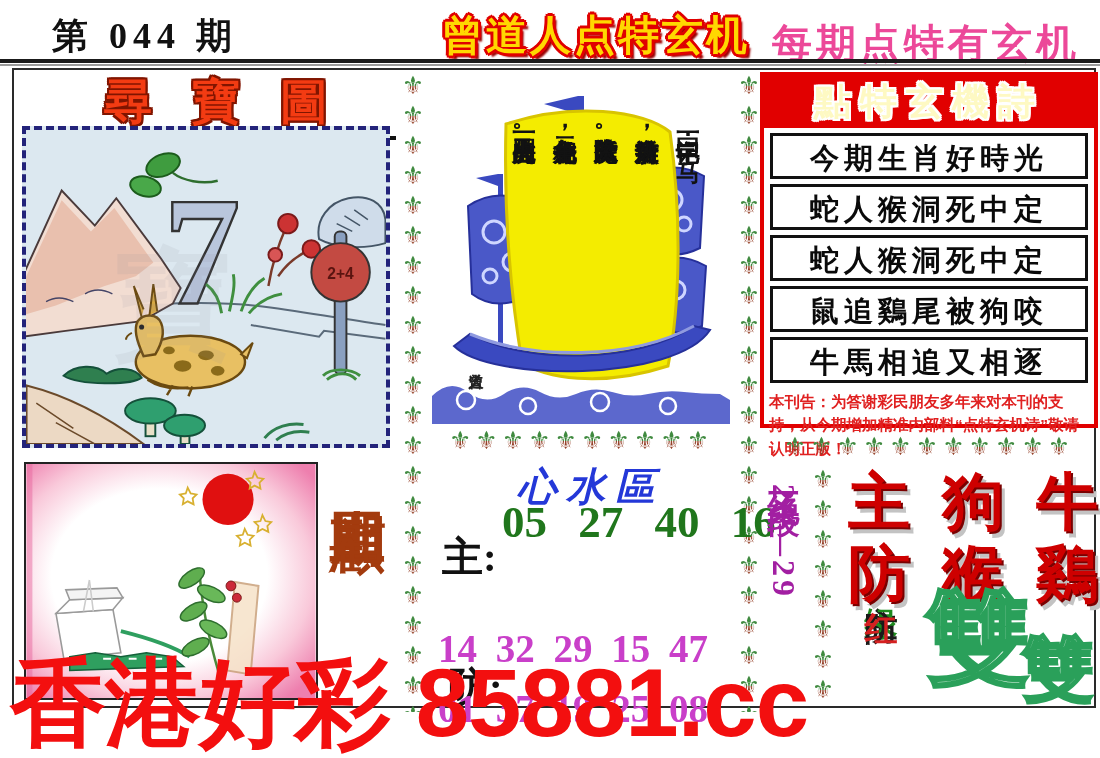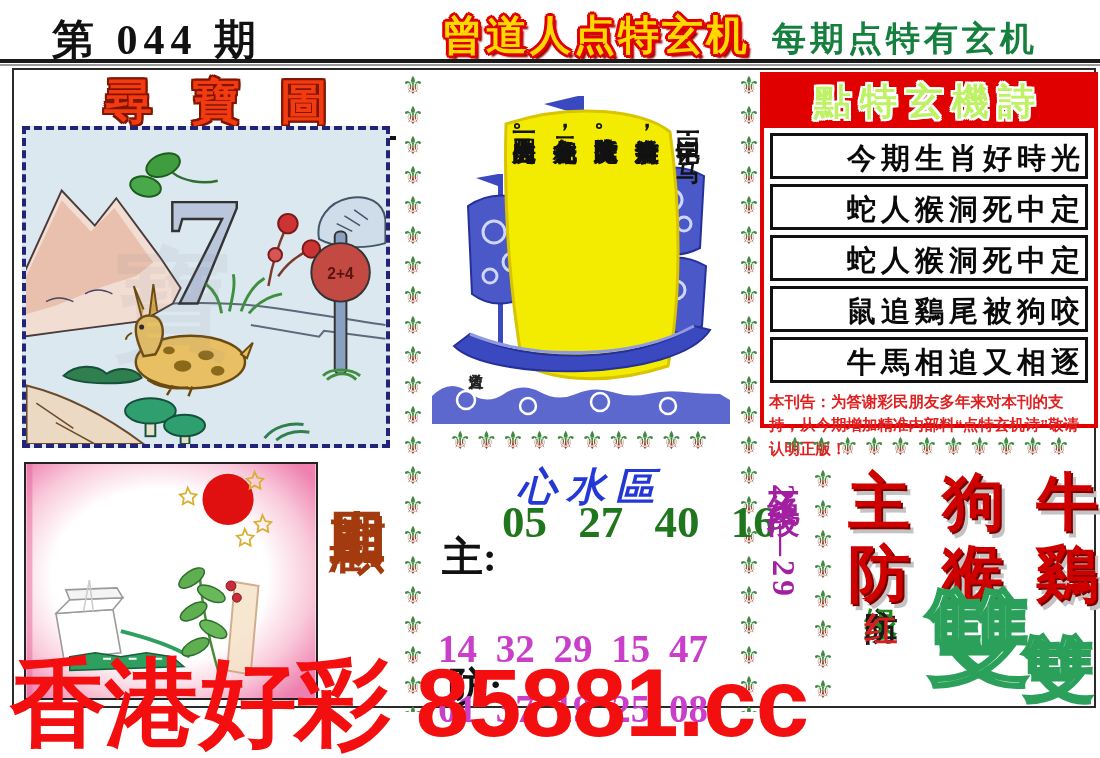--- a/index.html
+++ b/index.html
@@ -1,27 +1,27 @@
 <!DOCTYPE html>
 <html><head>
 <meta charset="utf-8">
 <style>
   * { margin:0; padding:0; box-sizing:border-box; }
   body { background:#ffffff; font-family:"Liberation Sans", sans-serif; }
   .page { position:relative; width:1100px; height:758px; background:#fff; overflow:hidden; }
 
   
   .hdr-issue { position:absolute; left:52px; top:12px; font-family:"Liberation Serif", serif;
-    font-size:42px; font-weight:bold; color:#111; letter-spacing:6px; }
+    font-size:36px; font-weight:bold; color:#111; letter-spacing:6px; }
   .hdr-brand { position:absolute; left:402px; top:8px; font-size:41px; font-weight:bold;
     color:#ffd800; letter-spacing:3px; font-family:"Liberation Serif", serif;
     text-shadow:-3px 0 #e00000,3px 0 #e00000,0 -3px #e00000,0 3px #e00000,
       -2px -2px #e00000,2px 2px #e00000,-2px 2px #e00000,2px -2px #e00000,4px 4px 2px #9a0000;margin-left:40px; }
-  .hdr-slogan { position:absolute; left:772px; top:16px; font-size:34px; font-weight:bold;
-    color:#15803d; font-family:"Liberation Serif", serif; letter-spacing:4px; }
+  .hdr-slogan { position:absolute; left:772px; top:16px; font-size:40px; font-weight:bold;
+    color:#ec4899; font-family:"Liberation Serif", serif; letter-spacing:4px; }
   .hdr-rule { position:absolute; left:0; top:59px; width:1100px; height:7px;
     border-top:4px solid #1a1a1a; border-bottom:2px solid #9a9a9a; }
 
   
   .main { position:absolute; left:12px; top:68px; width:1084px; height:640px;
     border:2px solid #2a2a2a; background:#fff; }
 
   
   .map-title { position:absolute; left:22px; top:0px; width:360px; text-align:center;
     font-size:48px; font-weight:bold; font-family:"Liberation Serif", serif; color:#f33b12;
@@ -73,26 +73,26 @@
     white-space:nowrap; }
   .num-green { color:#20761c; font-size:45px; word-spacing:20px; }
   .ng1 { left:488px; top:426px; } .ng2 { left:488px; top:490px; }
   .num-magenta { color:#c93fc9; font-size:39px; word-spacing:9px; }
   .nm1 { left:424px; top:556px; } .nm2 { left:424px; top:616px; }
 
   
   .poem-box { position:absolute; left:746px; top:2px; width:338px; height:356px;
     border:4px solid #e10000; background:#fff; }
   .poem-title { height:52px; line-height:52px; background:#e10000; text-align:center;
-    font-size:37px; font-weight:bold; font-family:Liberation Serif, serif; color:#bef264;
+    font-size:37px; font-weight:bold; font-family:Liberation Serif, serif; color:#fef9c3;
     letter-spacing:9px;
     text-shadow:-2px 0 #fff,2px 0 #fff,0 -2px #fff,0 2px #fff,
       -2px -2px #fff,2px 2px #fff,-2px 2px #fff,2px -2px #fff; }
   .verse { margin:5px 6px 0 6px; height:46px; line-height:44px; border:3px solid #111;
-    text-align:right; font-size:29px; font-weight:bold; letter-spacing:5px;
+    text-align:center; font-size:29px; font-weight:bold; letter-spacing:5px;
     font-family:"Liberation Serif", serif; color:#0a0a0a; }
   .notice { margin:7px 5px 0 5px; font-size:15.5px; line-height:1.5; font-weight:bold;
     color:#e02020; }
 
   
   .kill-zone { position:absolute; left:748px; top:398px; height:242px;
     writing-mode:vertical-rl; font-size:32px; font-weight:bold; color:#a21fa2;
     font-family:"Liberation Serif", serif; letter-spacing:4px; }
   .zodiac-row { position:absolute; left:834px; width:250px; display:flex;
     justify-content:space-between; font-size:62px; font-weight:bold;

